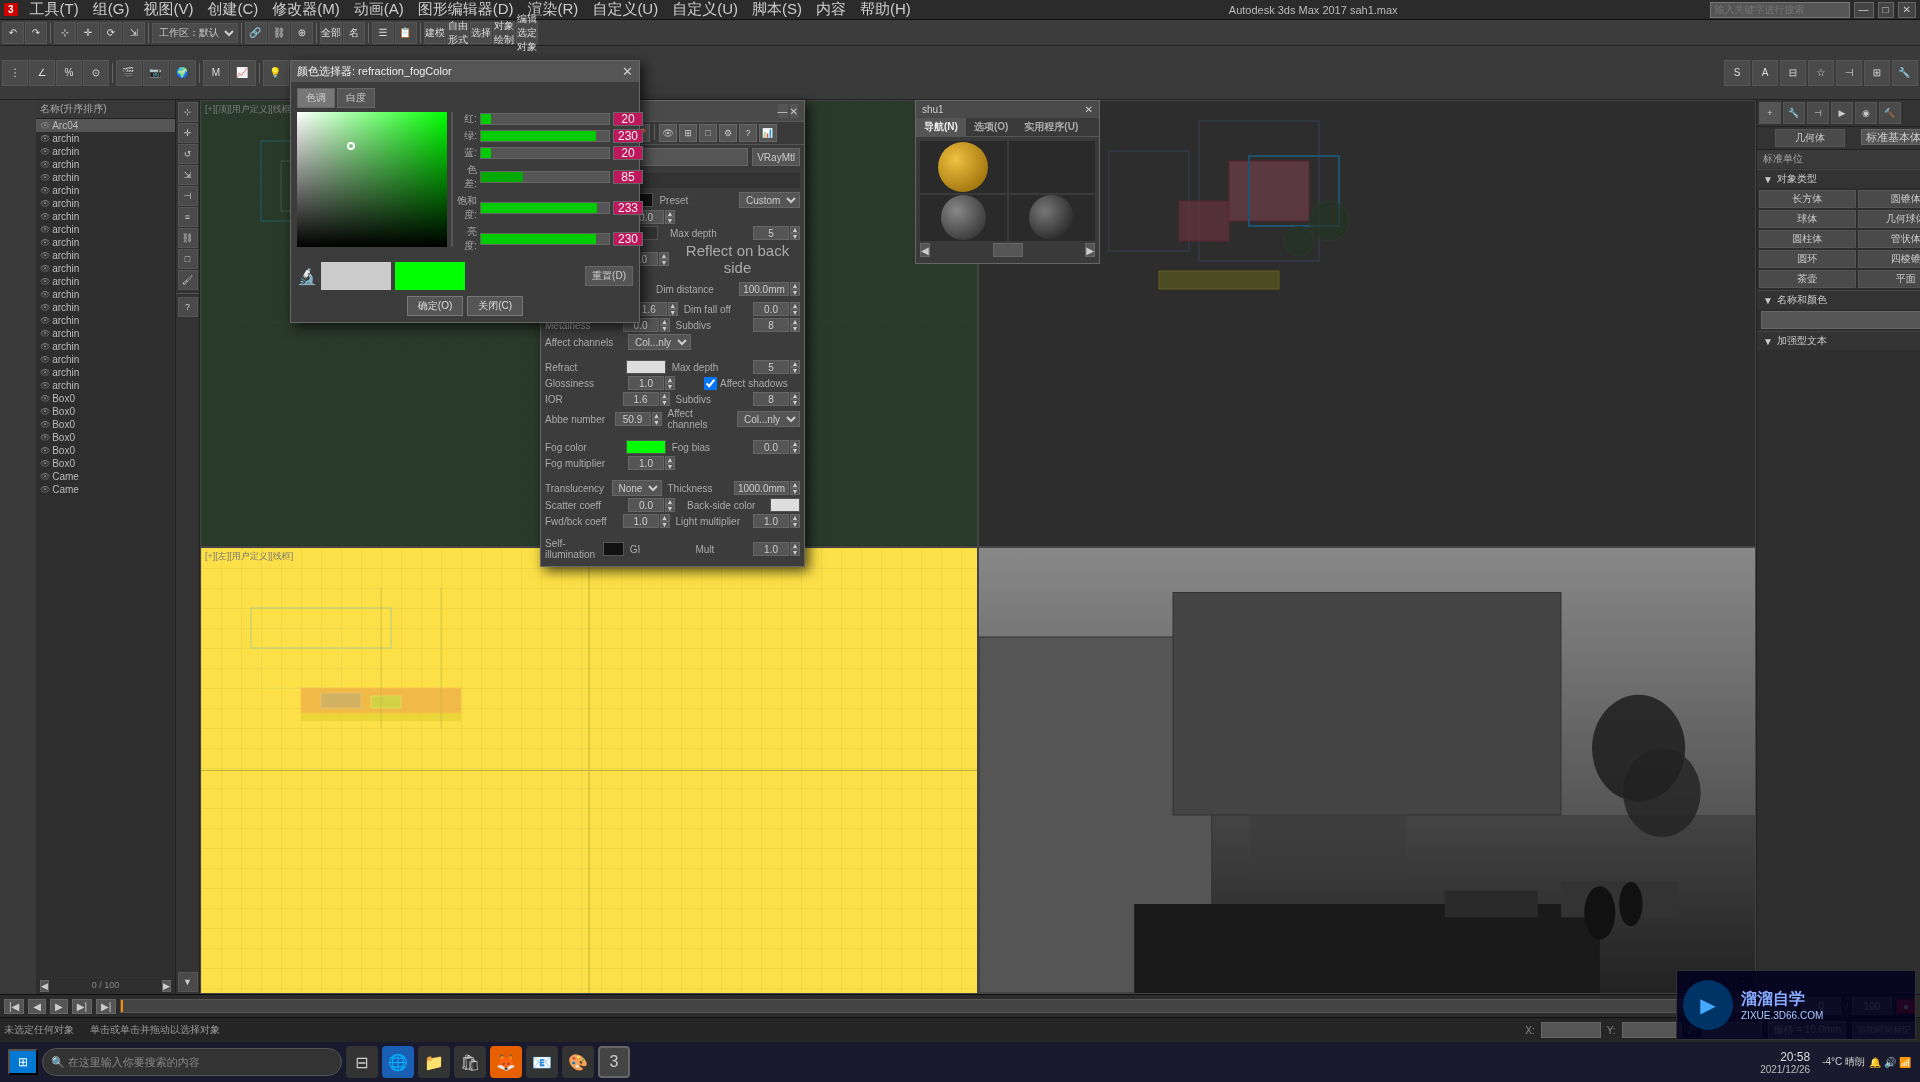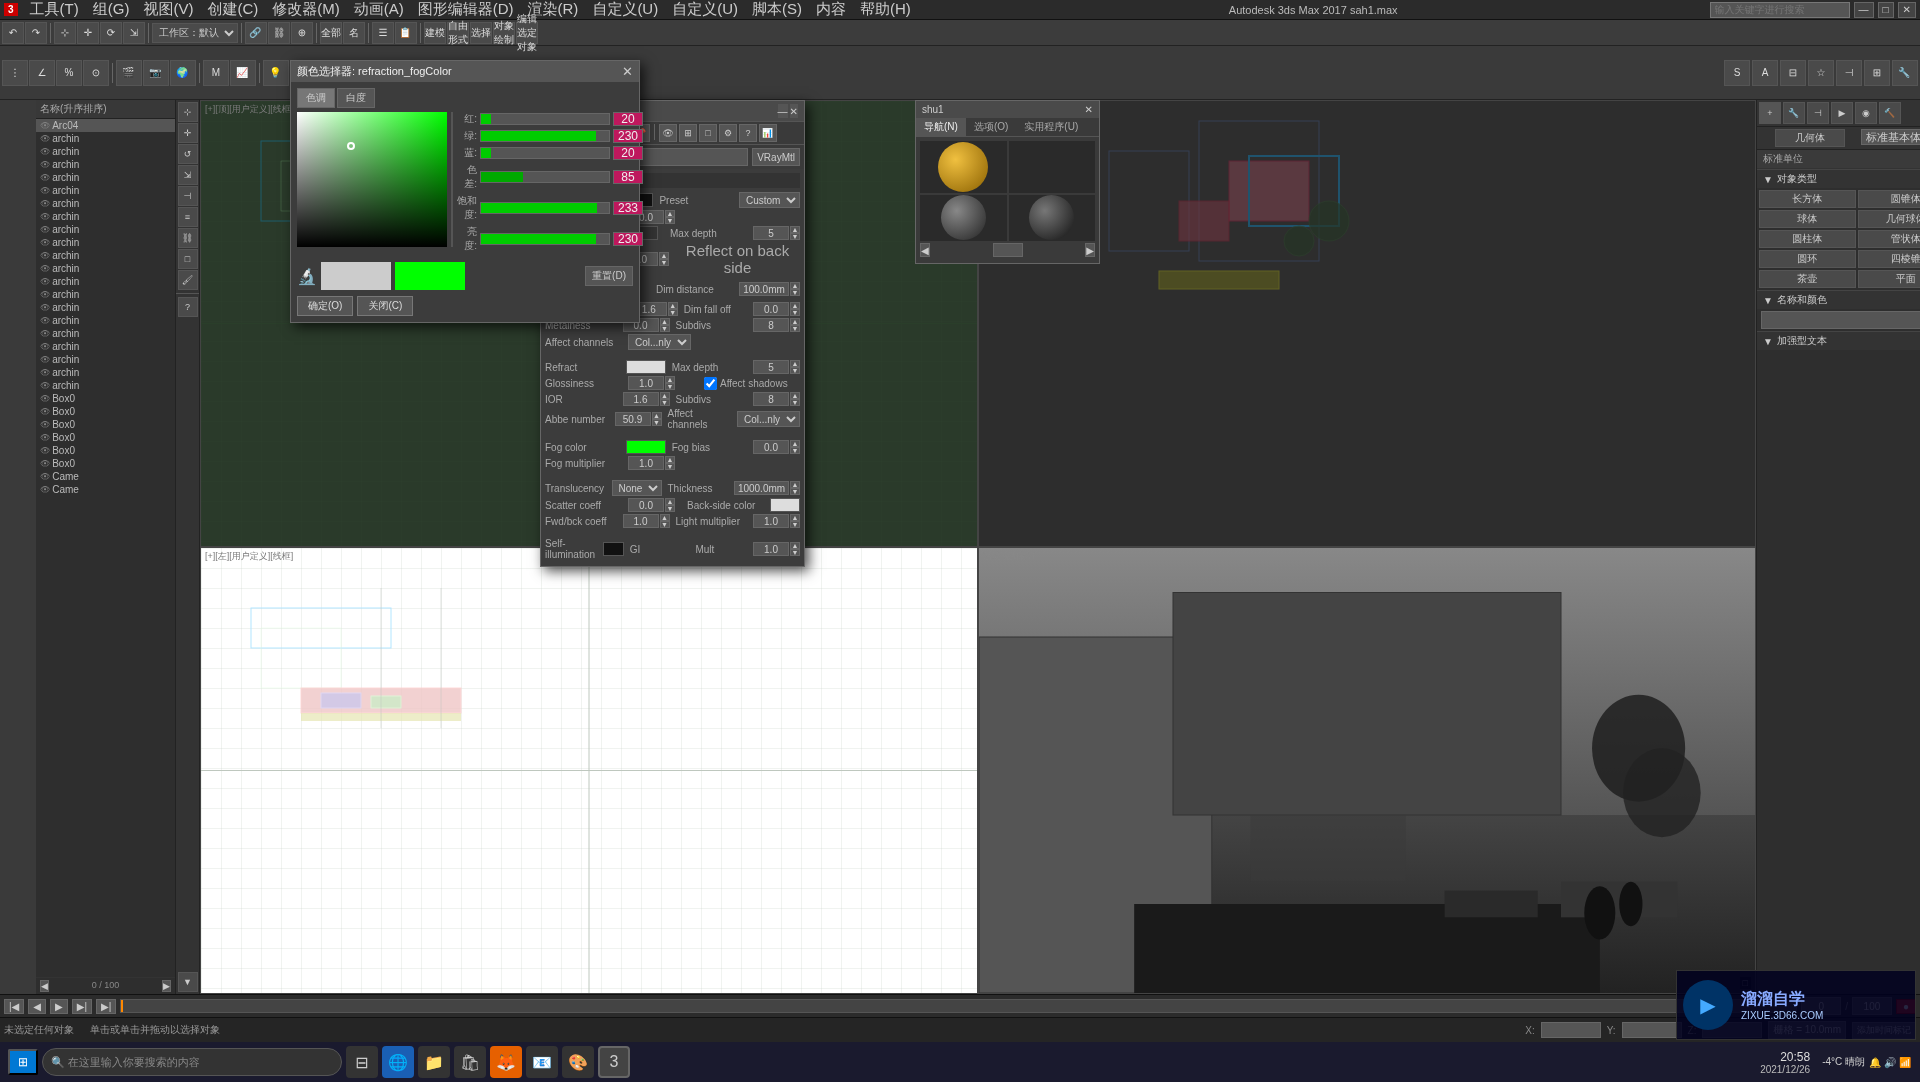--- a/index.html
+++ b/index.html
@@ -192,21 +192,21 @@
       font-size: 9px;
       z-index: 2;
     }
     .viewport-top-left {
       background: #2a3a2a;
     }
     .viewport-top-right {
       background: #2e2e2e;
     }
     .viewport-bottom-left {
-      background: #ffffff;
+      background: #fde047;
     }
     .viewport-bottom-right {
       background: #111;
     }
 
     
     .vp-grid {
       position: absolute;
       top: 0; left: 0; right: 0; bottom: 0;
       opacity: 0.3;
@@ -339,21 +339,21 @@
       border: 1px solid #666;
       color: #eee;
       font-size: 12px;
       text-align: center;
       height: 14px;
     }
     .cp-buttons {
       display: flex;
       gap: 4px;
       margin-top: 6px;
-      justify-content: flex-start;
+      justify-content: center;
     }
     .cp-btn {
       padding: 2px 10px;
       background: #555;
       border: 1px solid #777;
       color: #ddd;
       font-size: 10px;
       cursor: pointer;
     }
 
@@ -523,20 +523,21 @@
       font-size: 10px;
       color: #ccc;
       display: flex;
       justify-content: space-between;
       align-items: center;
     }
     .smd-tabs {
       display: flex;
       background: #3a3a3a;
       border-bottom: 1px solid #555;
+      font-weight: bold;
     }
     .smd-tab {
       padding: 2px 8px;
       font-size: 10px;
       color: #aaa;
       cursor: pointer;
     }
     .smd-tab.active { background: #555; color: #eee; }
 
     

